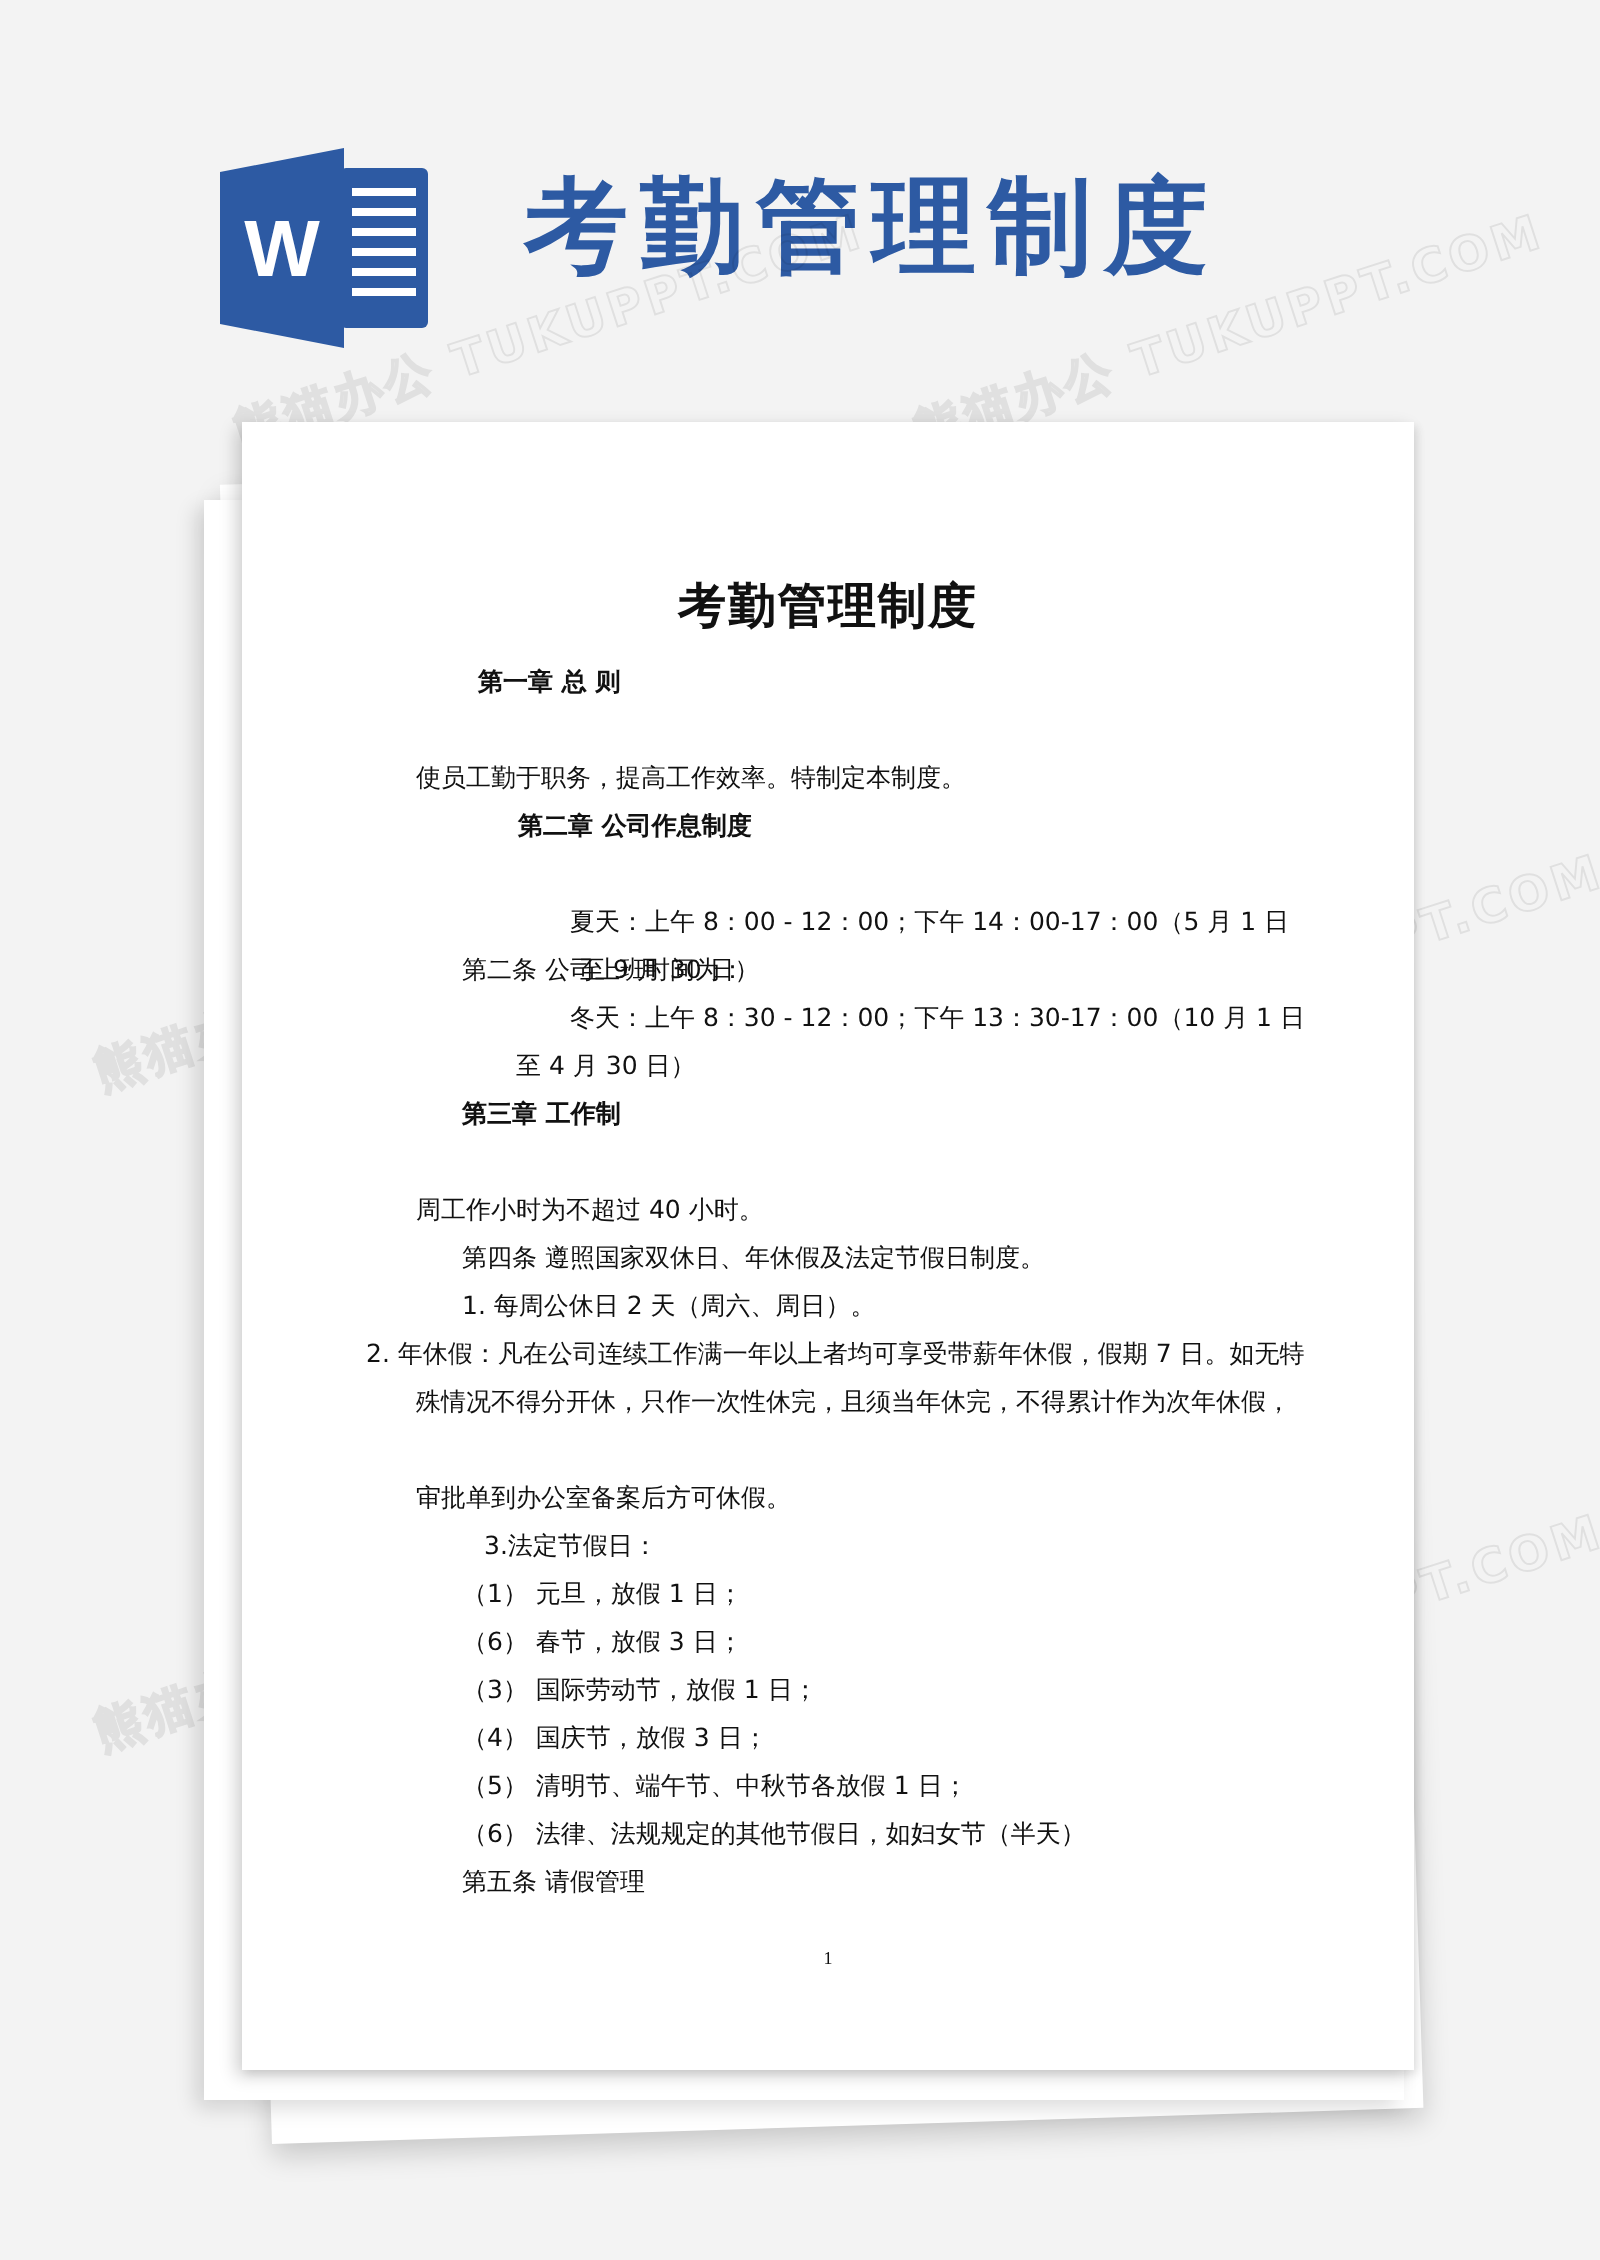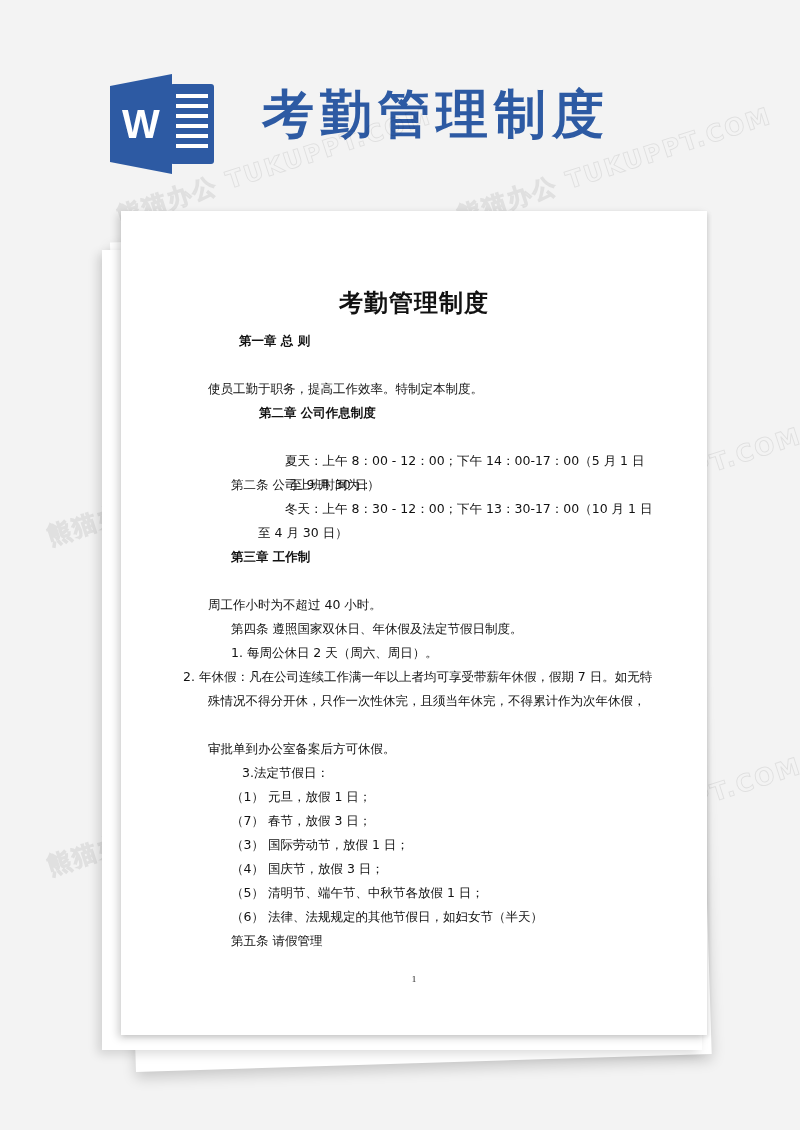--- a/index.html
+++ b/index.html
@@ -86,21 +86,21 @@
     <div class="line" style="left:137px;top:314px;">至 4 月 30 日）</div>
     <div class="line b" style="left:110px;top:338px;">第三章 工作制</div>
     <div class="line" style="left:87px;top:386px;">周工作小时为不超过 40 小时。</div>
     <div class="line" style="left:110px;top:410px;">第四条 遵照国家双休日、年休假及法定节假日制度。</div>
     <div class="line" style="left:110px;top:434px;">1. 每周公休日 2 天（周六、周日）。</div>
     <div class="line" style="left:62px;top:458px;">2. 年休假：凡在公司连续工作满一年以上者均可享受带薪年休假，假期 7 日。如无特</div>
     <div class="line" style="left:87px;top:482px;">殊情况不得分开休，只作一次性休完，且须当年休完，不得累计作为次年休假，</div>
     <div class="line" style="left:87px;top:530px;text-align:center;">审批单到办公室备案后方可休假。</div>
     <div class="line" style="left:110px;top:554px;margin-left:11px;">3.法定节假日：</div>
     <div class="line" style="left:110px;top:578px;">（1） 元旦，放假 1 日；</div>
-    <div class="line" style="left:110px;top:602px;">（7） 春节，放假 3 日；</div>
+    <div class="line" style="left:110px;top:602px;">（6） 春节，放假 3 日；</div>
     <div class="line" style="left:110px;top:626px;">（3） 国际劳动节，放假 1 日；</div>
     <div class="line" style="left:110px;top:650px;">（4） 国庆节，放假 3 日；</div>
     <div class="line" style="left:110px;top:674px;">（5）  清明节、端午节、中秋节各放假 1 日；</div>
     <div class="line" style="left:110px;top:698px;">（6）  法律、法规规定的其他节假日，如妇女节（半天）</div>
     <div class="line" style="left:110px;top:722px;">第五条  请假管理</div>
 
     <div class="page-num">1</div>
   </div>
 </div>
 

